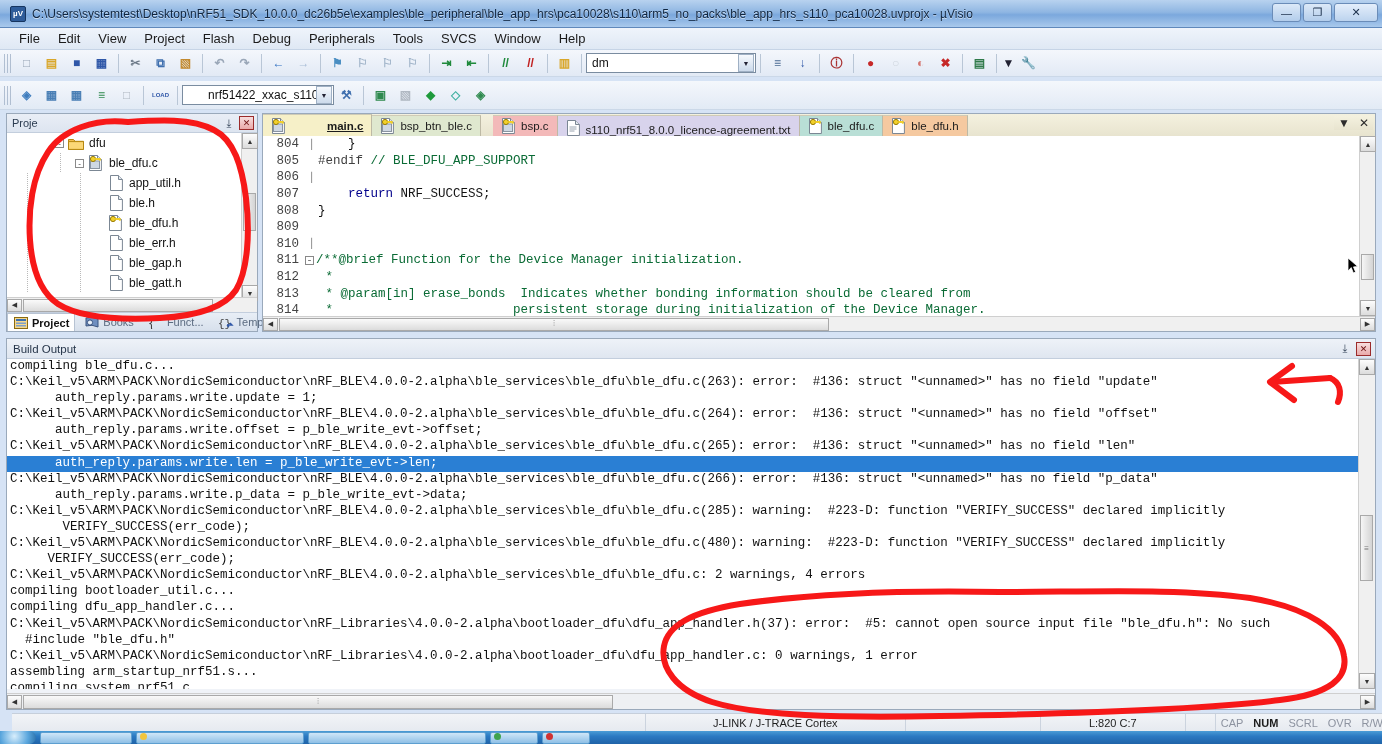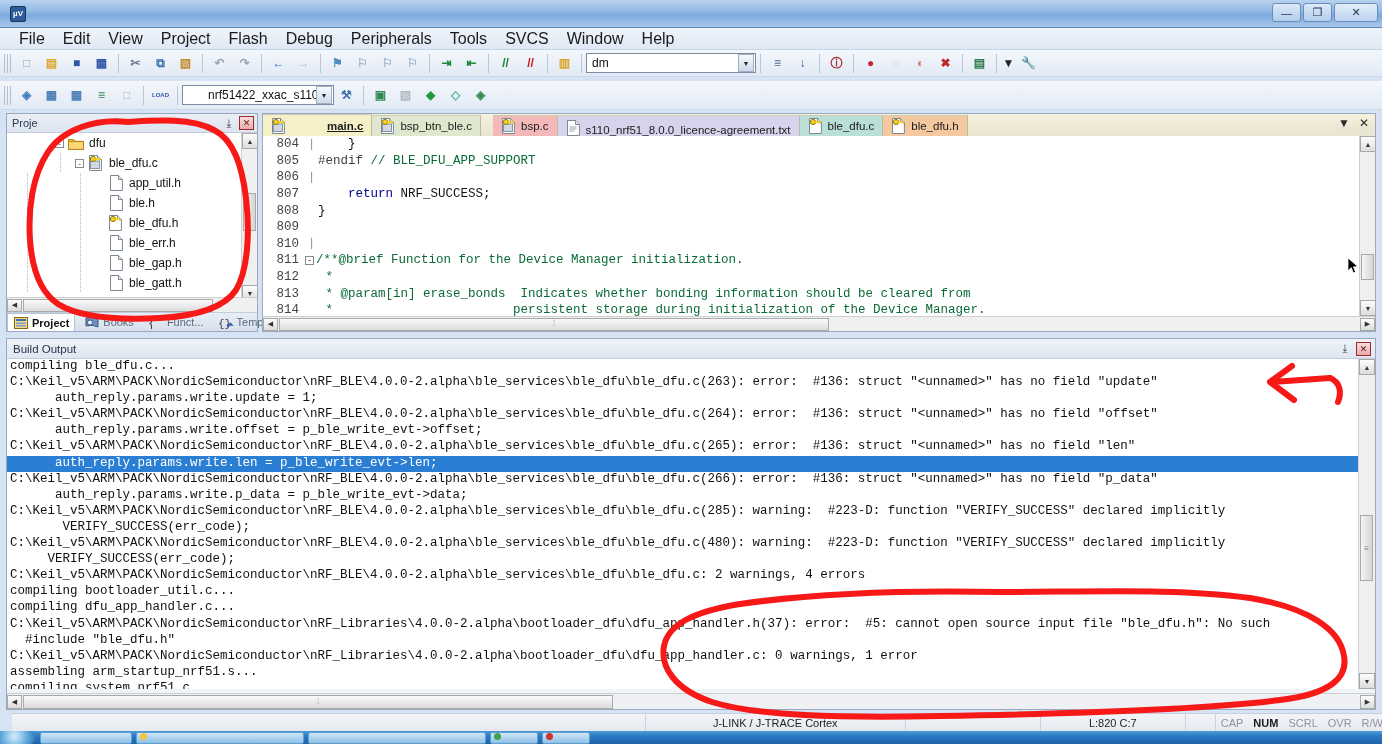--- a/index.html
+++ b/index.html
@@ -42,21 +42,21 @@
   }
 
   
   #menubar{
     position:absolute; left:0; top:28px; width:1382px; height:22px;
     background:linear-gradient(to bottom,#eff4fb,#dfe8f4);
     display:flex; align-items:center; padding-left:10px;
     border-bottom:1px solid #c6d4e6;
   }
   #menubar .mi{
-    padding:3px 9px; font-size:16px; color:#1b1b1b; white-space:nowrap;
+    padding:3px 9px; font-size:13px; color:#1b1b1b; white-space:nowrap;
   }
 
   
   .toolbar{
     position:absolute; left:0; width:1382px; height:27px;
     background:linear-gradient(to bottom,#f4f7fc,#e2eaf5);
     display:flex; align-items:center;
     border-bottom:1px solid #cbd8e8;
   }
   #toolbar1{ top:50px; }
@@ -231,20 +231,21 @@
 
   
   #annot{position:absolute;left:0;top:0;width:1382px;height:744px;pointer-events:none;}
 </style>
 </head>
 <body>
 
 <div id="titlebar">
   <div class="tb-pad"></div>
   <div class="app-ico">µV</div>
+  <div class="title-text">C:\Users\systemtest\Desktop\nRF51_SDK_10.0.0_dc26b5e\examples\ble_peripheral\ble_app_hrs\pca10028\s110\arm5_no_packs\ble_app_hrs_s110_pca10028.uvprojx - µVisio</div>
   <div id="winbtns">
     <div>—</div>
     <div>❐</div>
     <div class="close">✕</div>
   </div>
 </div>
 
 <div id="menubar">
     <div class="mi">File</div>
     <div class="mi">Edit</div>

